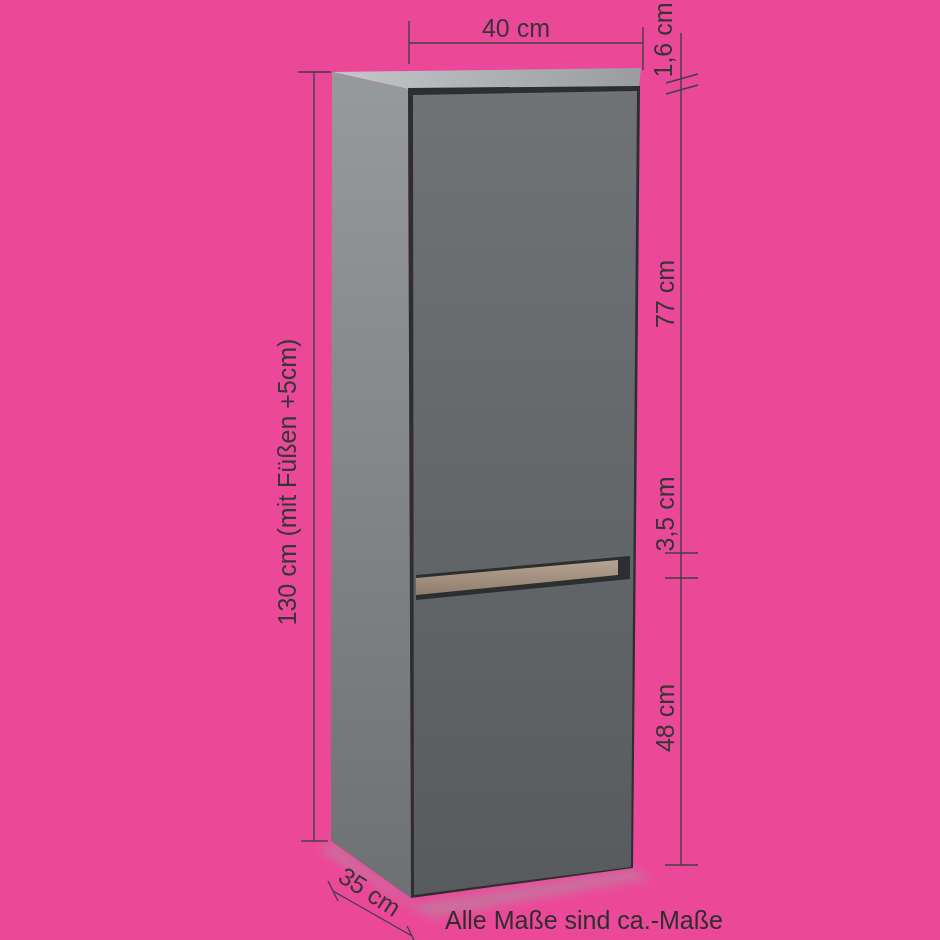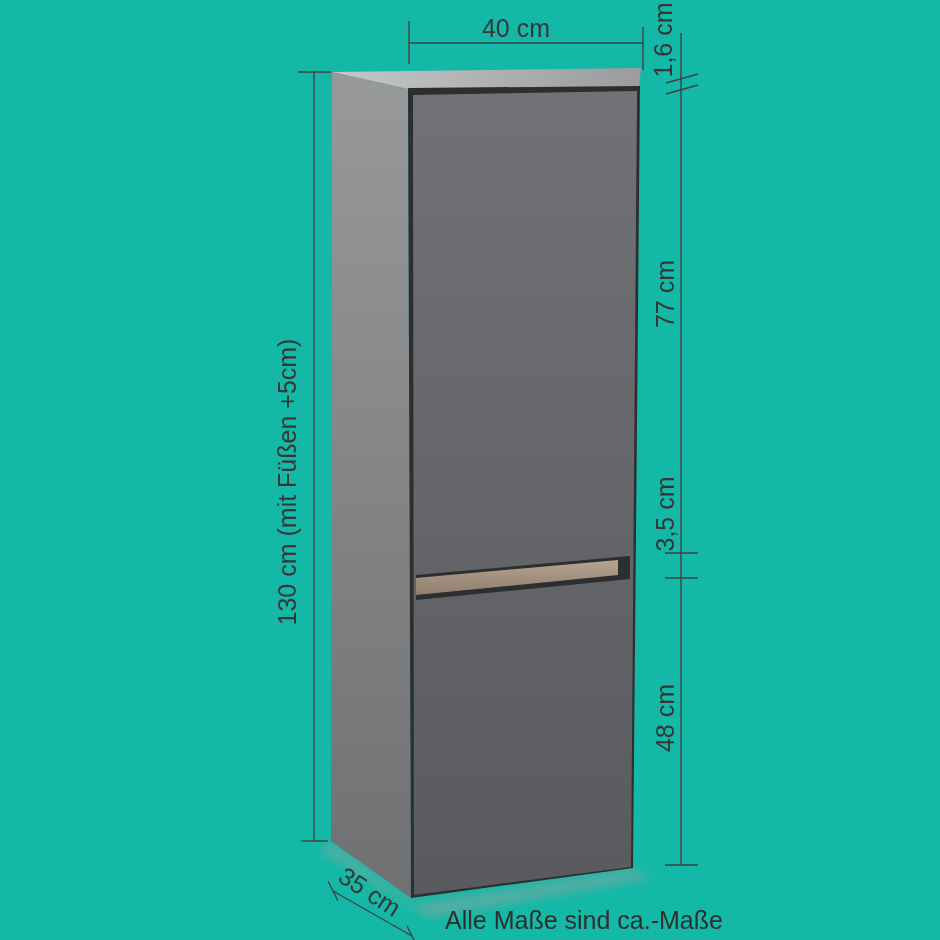--- a/index.html
+++ b/index.html
@@ -1,20 +1,20 @@
 <!DOCTYPE html>
 <html><head>
 <meta charset="utf-8">
 <style>
   html, body { margin: 0; padding: 0; background: #ffffff; }
   .stage {
     position: relative;
     width: 940px;
     height: 940px;
-    background: #14b8a6;
+    background: #ec4899;
     overflow: hidden;
     font-family: "Liberation Sans", sans-serif;
   }
   svg { display: block; }
   .dim-label {
     font-family: "Liberation Sans", sans-serif;
     font-size: 25px;
     fill: #363636;
   }
   .note-label {

